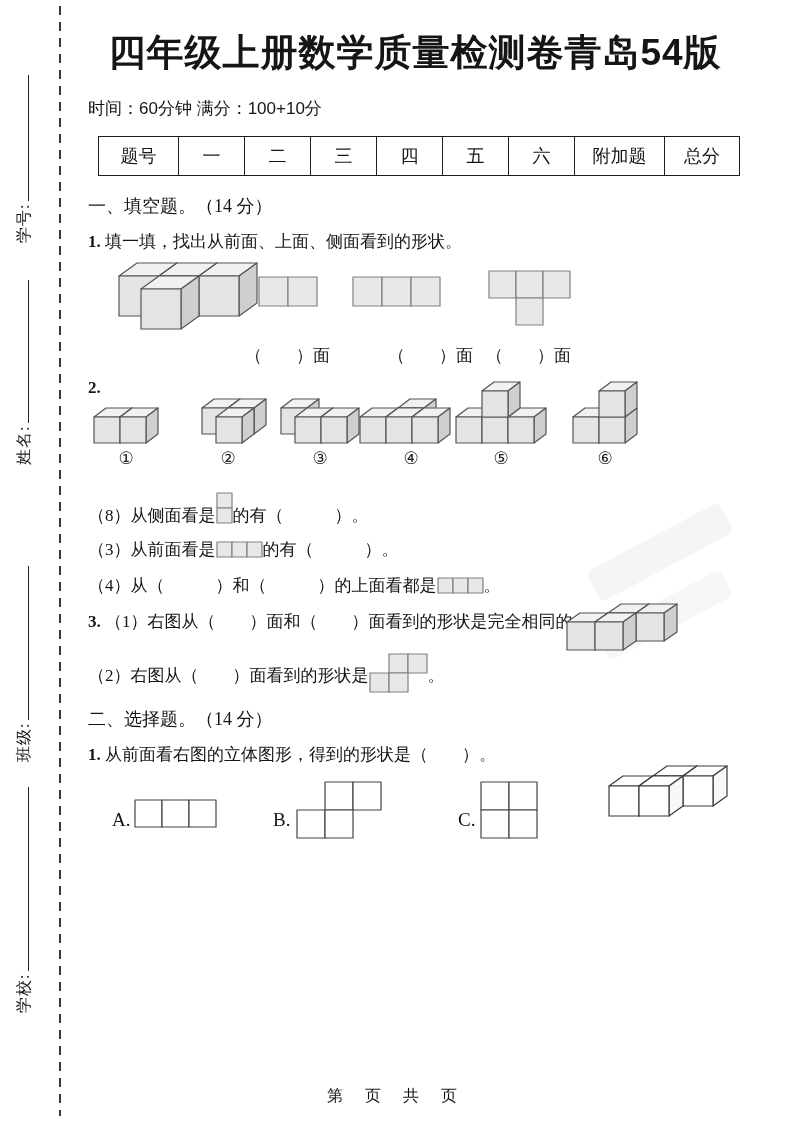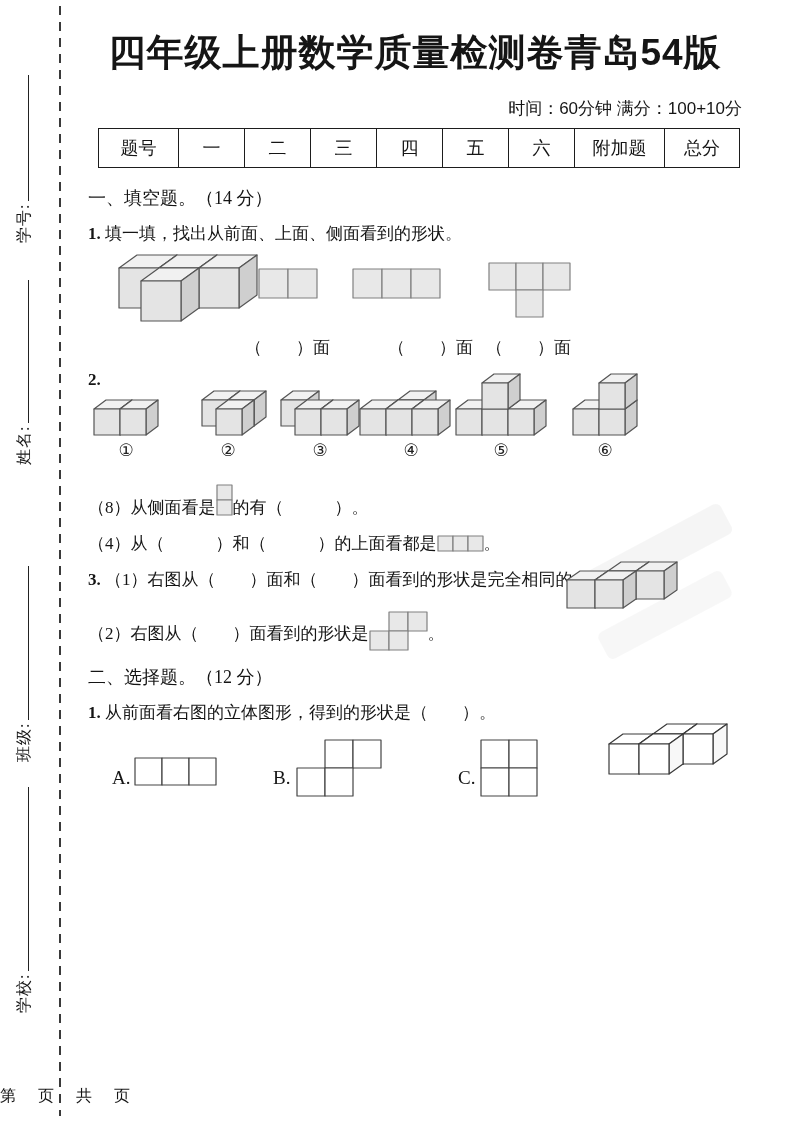--- a/index.html
+++ b/index.html
@@ -11,23 +11,23 @@
   .sb-group{position:absolute;left:14px;transform:rotate(-90deg);transform-origin:0 0;
             display:flex;align-items:baseline;height:24px;font-size:16px;white-space:nowrap;}
   .sb-label{letter-spacing:1px;}
   .sb-line{flex:1;border-bottom:1.6px solid #222;height:13px;margin-left:3px;}
   
   .content{position:absolute;left:88px;top:28px;width:654px;}
   .title{font-family:"Liberation Sans",sans-serif;font-weight:900;font-size:37px;
          text-align:center;letter-spacing:1px;line-height:50px;}
   .subtitle{font-family:"Liberation Sans",sans-serif;font-weight:800;font-size:29px;
             text-align:center;margin-top:8px;line-height:40px;}
-  .time-info{font-family:"Liberation Sans",sans-serif;font-size:17px;text-align:right;
+  .time-info{font-family:"Liberation Sans",sans-serif;font-size:17px;
              margin-top:20px;line-height:22px;}
-  table.score{border-collapse:collapse;table-layout:fixed;width:641px;margin:8px 0 0 10px;
+  table.score{border-collapse:collapse;table-layout:fixed;width:641px;margin:16px 0 0 10px;
               font-family:Liberation Sans, sans-serif;font-size:18px;border-radius:27px;}
   table.score td{border:1.7px solid #1d1d1d;text-align:center;padding:0;}
   table.score tr.hd td{height:38px;}
   table.score tr.sc td{height:37px;}
   .sec-head{font-size:18px;margin-top:18px;line-height:24px;}
   .q-line{font-size:17px;margin-top:12px;line-height:24px;}
   .bold{font-weight:bold;}
   .fig-row{position:relative;height:84px;margin-top:6px;}
   .abs{position:absolute;}
   .cap-row{position:relative;height:24px;font-size:17px;}
@@ -36,21 +36,21 @@
            flex-direction:column;align-items:center;height:90px;justify-content:flex-end;}
   .fig-hold{display:flex;align-items:flex-end;height:64px;}
   .circ-num{font-family:"DejaVu Sans",sans-serif;font-size:17px;margin-top:4px;color:#222;}
   .sub-line{font-size:17px;line-height:26px;white-space:nowrap;}
   .inl{display:inline-block;vertical-align:-3px;}
   .inl svg{display:block;}
   .va-t{vertical-align:-5px;}
   .va-s{vertical-align:-12px;}
   .q3-block{position:relative;}
   .opt-row{position:relative;height:102px;margin-top:4px;font-size:19px;}
-  .footer{position:absolute;left:0;top:1086px;width:100%;text-align:left;
+  .footer{position:absolute;left:0;top:1086px;width:100%;text-align:center;
           font-size:16px;letter-spacing:9px;}
   .watermark{position:absolute;left:575px;top:505px;width:180px;height:170px;opacity:.05;pointer-events:none;}
   .watermark .w1{position:absolute;left:10px;top:30px;width:150px;height:34px;background:#555;transform:rotate(-28deg);border-radius:6px;}
   .watermark .w2{position:absolute;left:20px;top:95px;width:140px;height:30px;background:#777;transform:rotate(-28deg);border-radius:6px;}
 </style>
 </head>
 <body>
 
 <div class="page">
 
@@ -256,20 +256,27 @@
         <span class="circ-num">⑥</span>
       </div>
     </div>
 
     <div class="sub-line" style="margin-top:22px">
       <span>（8）从侧面看是</span><span class="inl"><svg width="17" height="32">
             <polygon points="1,1 16,1 16,16 1,16" fill="#e8e8e8" stroke="#808080" stroke-width="1.2" stroke-linejoin="round"></polygon>
             <polygon points="1,16 16,16 16,31 1,31" fill="#e8e8e8" stroke="#808080" stroke-width="1.2" stroke-linejoin="round"></polygon>
           </svg></span><span>的有（　　　）。</span>
     </div>
+    <div class="sub-line" style="margin-top:8px">
+      <span>（3）从前面看是</span><span class="inl"><svg width="47" height="17">
+            <polygon points="1,1 16,1 16,16 1,16" fill="#e8e8e8" stroke="#808080" stroke-width="1.2" stroke-linejoin="round"></polygon>
+            <polygon points="16,1 31,1 31,16 16,16" fill="#e8e8e8" stroke="#808080" stroke-width="1.2" stroke-linejoin="round"></polygon>
+            <polygon points="31,1 46,1 46,16 31,16" fill="#e8e8e8" stroke="#808080" stroke-width="1.2" stroke-linejoin="round"></polygon>
+          </svg></span><span>的有（　　　）。</span>
+    </div>
     <div class="sub-line" style="margin-top:10px">
       <span>（4）从（　　　）和（　　　）的上面看都是</span><span class="inl"><svg width="47" height="17">
             <polygon points="1,1 16,1 16,16 1,16" fill="#e8e8e8" stroke="#808080" stroke-width="1.2" stroke-linejoin="round"></polygon>
             <polygon points="16,1 31,1 31,16 16,16" fill="#e8e8e8" stroke="#808080" stroke-width="1.2" stroke-linejoin="round"></polygon>
             <polygon points="31,1 46,1 46,16 31,16" fill="#e8e8e8" stroke="#808080" stroke-width="1.2" stroke-linejoin="round"></polygon>
           </svg></span><span>。</span>
     </div>
 
     <div class="q3-block">
       <div class="sub-line" style="margin-top:10px">
@@ -293,21 +300,21 @@
       <div class="sub-line" style="margin-top:18px">
         <span>（2）右图从（　　）面看到的形状是</span><span class="inl va-s"><svg width="59" height="40">
               <polygon points="20,1 39,1 39,20 20,20" fill="#e8e8e8" stroke="#808080" stroke-width="1.2" stroke-linejoin="round"></polygon>
               <polygon points="39,1 58,1 58,20 39,20" fill="#e8e8e8" stroke="#808080" stroke-width="1.2" stroke-linejoin="round"></polygon>
               <polygon points="1,20 20,20 20,39 1,39" fill="#e8e8e8" stroke="#808080" stroke-width="1.2" stroke-linejoin="round"></polygon>
               <polygon points="20,20 39,20 39,39 20,39" fill="#e8e8e8" stroke="#808080" stroke-width="1.2" stroke-linejoin="round"></polygon>
             </svg></span><span>。</span>
       </div>
     </div>
 
-    <div class="sec-head" style="margin-top:14px">二、选择题。（12 分）</div>
+    <div class="sec-head" style="margin-top:14px">二、选择题。（14 分）</div>
 
     <div class="q-line">
       <span class="bold">1.</span>
       <span>从前面看右图的立体图形，得到的形状是（　　）。</span>
     </div>
 
     <div class="opt-row">
       <span class="abs" style="left:24px;top:38px">A.</span>
       <span class="abs" style="left:46px;top:28px"><svg width="83" height="29">
             <polygon points="1,1 28,1 28,28 1,28" fill="#ffffff" stroke="#444444" stroke-width="1.2" stroke-linejoin="round"></polygon>

